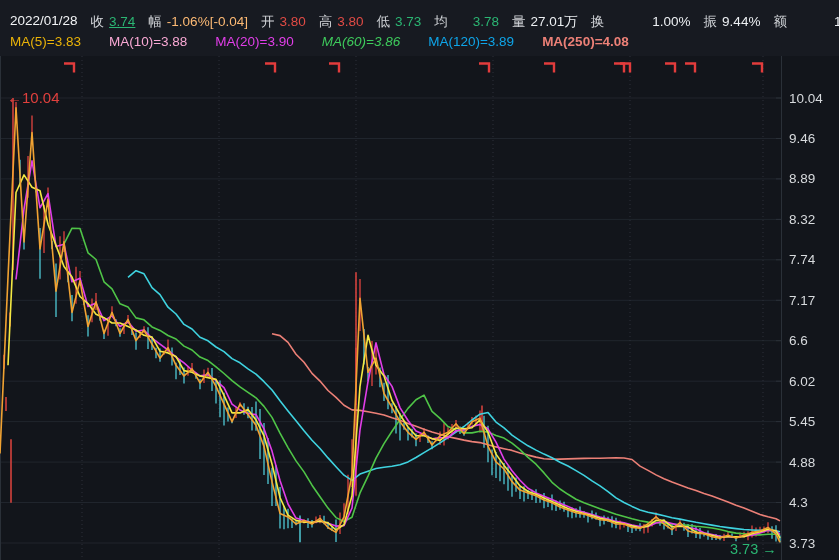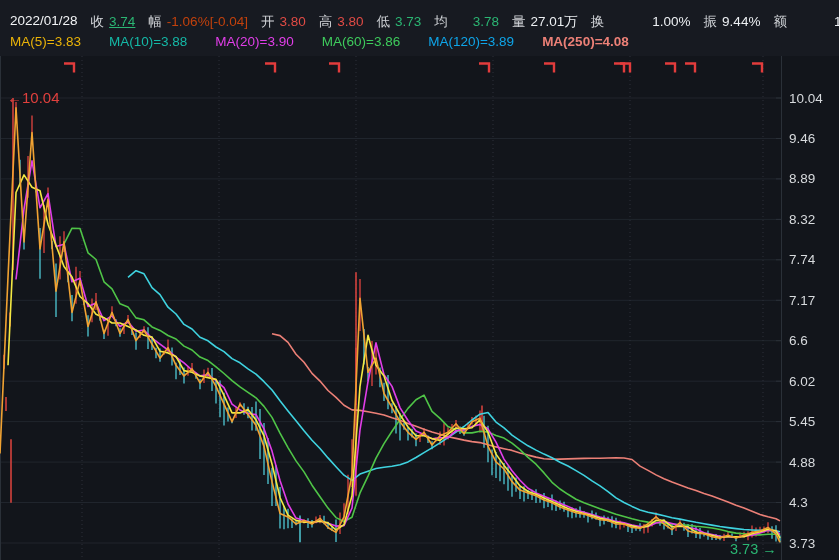--- a/index.html
+++ b/index.html
@@ -26,21 +26,21 @@
   <div class="topbar"></div>
 
   <div class="hdr1">
     <span class="date">2022/01/28</span>
     <span class="stat">
         <span class="lbl">收</span>
         <span class="val" style="color: rgb(43, 182, 115); text-decoration: underline;">3.74</span>
       </span>
     <span class="stat">
         <span class="lbl">幅</span>
-        <span class="val" style="color: #c2410c;">-1.06%[-0.04]</span>
+        <span class="val" style="color: #fdba74;">-1.06%[-0.04]</span>
       </span>
     <span class="stat">
         <span class="lbl">开</span>
         <span class="val" style="color: rgb(225, 75, 69);">3.80</span>
       </span>
     <span class="stat">
         <span class="lbl">高</span>
         <span class="val" style="color: rgb(225, 75, 69);">3.80</span>
       </span>
     <span class="stat">
@@ -64,23 +64,23 @@
         <span class="val" style="color: rgb(236, 239, 242);">9.44%</span>
       </span>
     <span class="stat">
         <span class="lbl">额</span>
         <span class="val" style="color: rgb(236, 239, 242); margin-left: 42px;">1.02亿</span>
       </span>
   </div>
 
   <div class="hdr2">
     <span style="color: #eab308;">MA(5)=3.83</span>
-    <span style="color: #14b8a6; text-align: right;">MA(10)=3.88</span>
+    <span style="color: #f9a8d4; text-align: right;">MA(10)=3.88</span>
     <span style="color: rgb(225, 62, 232);">MA(20)=3.90</span>
-    <span style="color: rgb(62, 203, 92);">MA(60)=3.86</span>
+    <span style="color: rgb(62, 203, 92); font-style: italic;">MA(60)=3.86</span>
     <span style="color: #0ea5e9; text-align: center;">MA(120)=3.89</span>
     <span style="color: rgb(236, 128, 119); font-weight: bold;">MA(250)=4.08</span>
   </div>
 
   <svg class="chart" id="kchart" width="839" height="560" viewBox="0 0 839 560">
       <path d="M0 98H781M0 138.5H781M0 178.9H781M0 219.4H781M0 259.8H781M0 300.3H781M0 340.7H781M0 381.2H781M0 421.6H781M0 462.1H781M0 502.5H781M0 543H781" stroke="#20252d" stroke-width="1" fill="none"></path>
       <path d="M82 56V560M219 56V560M356 56V560M493 56V560M630 56V560M763 56V560" stroke="#2c313b" stroke-width="1" stroke-dasharray="1 3" fill="none"></path>
       <path d="M0.5 56V560" stroke="#2a3038" stroke-width="1"></path>
       <path d="M781.5 56V560" stroke="#2a3038" stroke-width="1"></path>
       <path d="M20 159.8V186.7M24 233.6V249.6M36 187.6V192.6M40 228.1V278.8M52 241V249M56 263.6V317M68 272.4V282.2M72 295V321.3M84 299.9V304.9M88 315.3V336.6M100 315.3V320.8M104 329.7V338.9M116 319.2V326.3M120 328.3V336.7M132 326.8V334.9M136 332.5V349.8M148 327.2V349.1M152 336.4V349.9M156 347.7V358.2M160 348.6V361.7M172 347.4V365.5M176 362.8V379.3M180 359.4V375M184 367.5V383.4M196 373.4V378.7M200 378.9V389.3M212 368V391.1M216 380.2V403.6M220 380.4V417.3M224 392.7V425.4M228 407.6V421.5M232 419.7V423.3M244 403.2V414.7M248 406.8V418.3M252 407.1V430.4M256 401.6V430.7M260 409V459M264 423.1V475M268 437.9V484M272 467.7V505.9M276 465.2V506.1M280 487V528.5M284 506V529.2M288 508.7V528.3M292 518.7V528M296 521.2V525.3M308 518.3V527.9M312 519.9V527.5M324 515.8V524.3M328 521.8V529M332 526.3V531M336 519.6V542.1M364 329V364.6M368 366.9V381.3M380 367.4V387.3M384 382.7V401M388 375.1V409.3M392 403.2V413.3M396 406V433.5M400 413.2V440.5M404 422.8V429.7M408 427.3V440.5M412 428.8V437.6M416 433.4V446.3M428 435.5V443.1M432 441.3V449.2M460 426.6V434M464 430.3V435.8M484 415.7V447.7M488 425.8V462.2M492 449.4V475.3M496 451.9V477.9M500 460.5V481.3M504 462.9V484.2M508 466.6V490.7M512 475.9V496.8M516 477.5V491.7M520 486.5V499M524 486.3V501.4M528 490V499.1M532 489.8V499.9M536 489.3V503M540 495V502.8M544 493V508.2M548 497.9V507.1M552 494.6V510.3M556 500.4V511.1M560 500.4V509.7M564 501.8V511.7M568 508.5V517.3M572 507.5V518.2M576 508.3V517.4M580 506.4V517.7M584 511.1V517.7M588 513.5V522.4M592 510.4V519.2M596 512.6V519.7M600 516.9V526.2M604 515.4V524.5M608 516.7V522.1M612 516.2V527.5M616 517.7V528.2M628 523.9V531.9M632 525.5V533.1M636 525.8V530.8M640 523.3V531.2M660 519V525.7M664 519.3V529.5M668 522.1V528.5M672 524.9V535M684 522.8V530.7M688 524V537.1M692 524V533.5M696 526.7V537.9M700 527.9V538.7M704 532.3V536.5M708 530.5V539.8M712 535.2V539.9M716 533.9V539.9M720 535V540.2M732 533.4V537.9M736 536.8V541.2M772 526.3V538.7M776 525.3V541.6M780 535.6V543" stroke="#4fc8d4" stroke-width="1.3" fill="none"></path>

